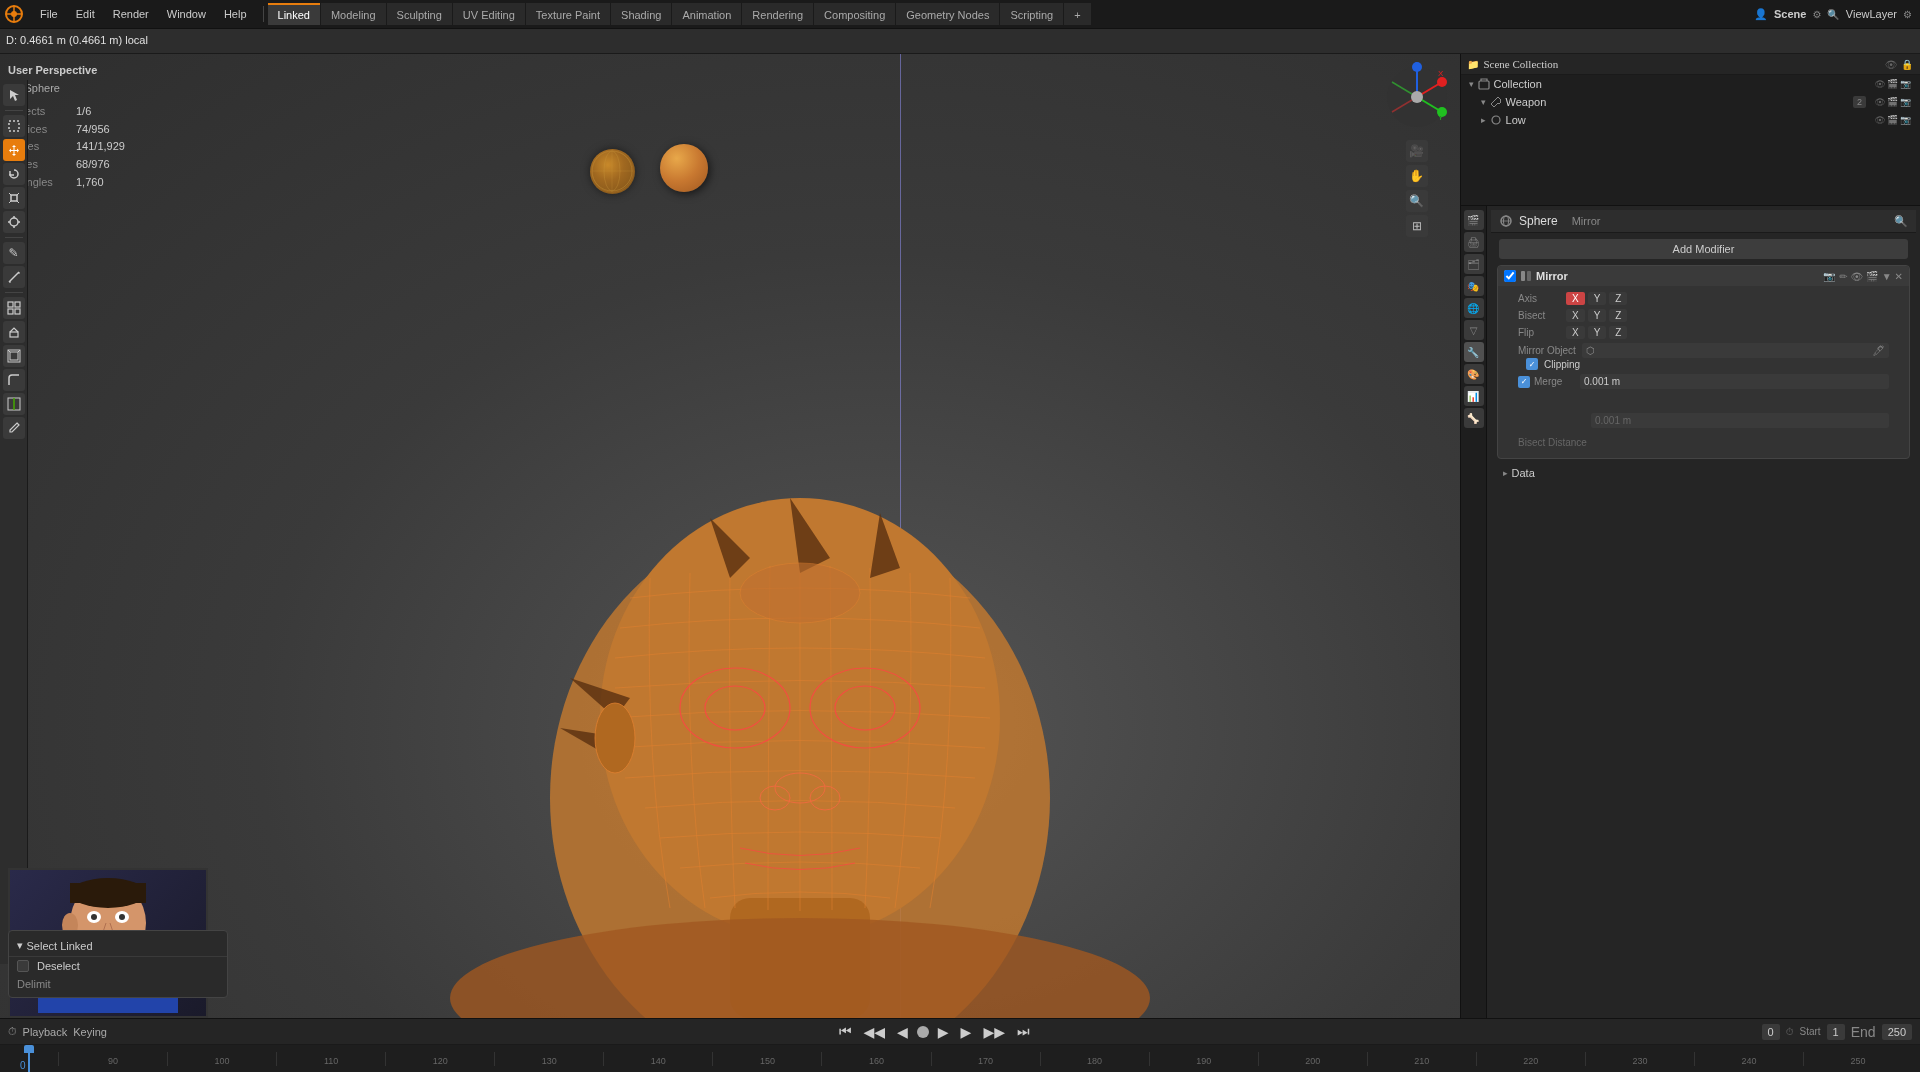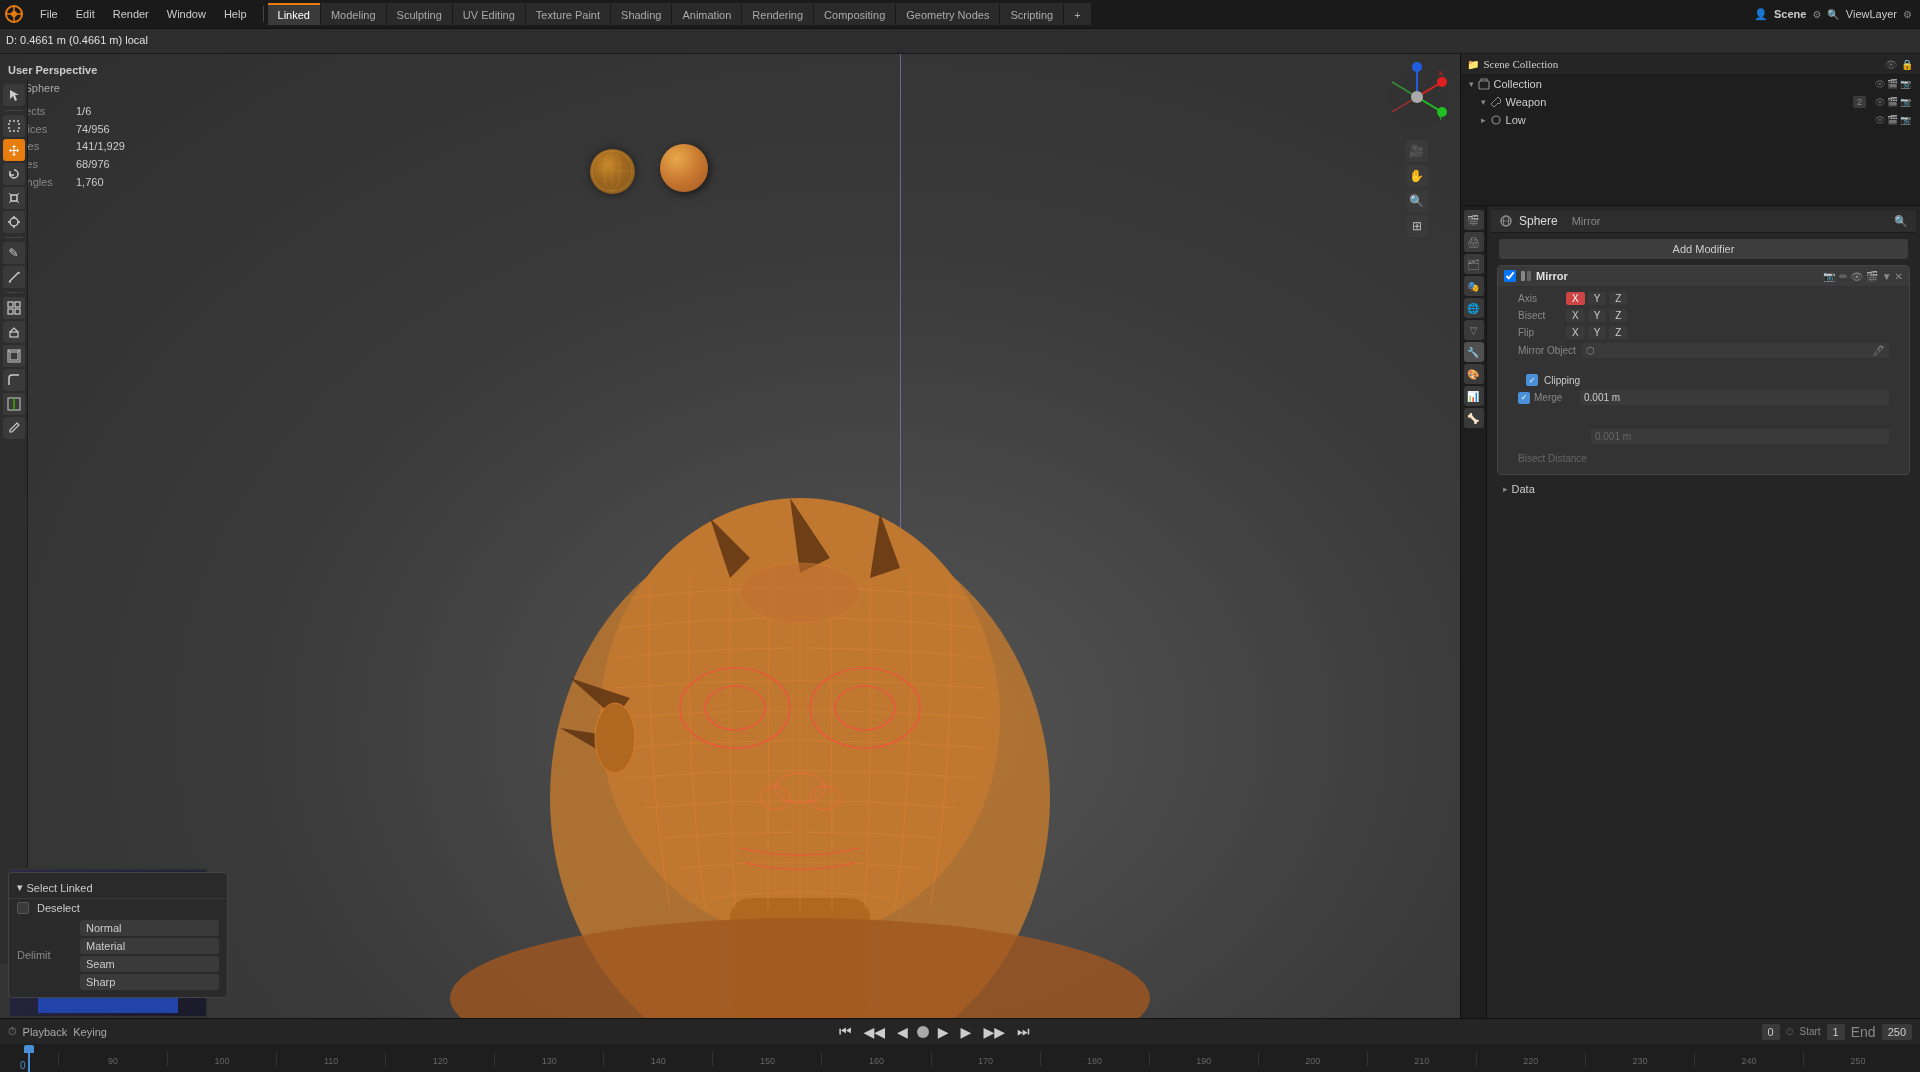--- a/index.html
+++ b/index.html
@@ -412,21 +412,21 @@
       border-radius: 2px;
       display: flex;
       align-items: center;
       justify-content: center;
       font-size: 8px;
       color: #fff;
     }
     .mod-object-row {
       display: flex;
       align-items: center;
-      margin-bottom: 16px;
+      margin-bottom: 0;
       gap: 4px;
     }
     .mod-object-label { color: #888; font-size: 10px; width: 60px; }
     .mod-object-field {
       flex: 1;
       background: #3a3a3a;
       color: #ccc;
       font-size: 10px;
       padding: 2px 4px;
       border-radius: 2px;
@@ -949,26 +949,20 @@
           <div class="popup-title">
             <span>▾</span>
             <span>Select Linked</span>
           </div>
           <div class="popup-row">
             <div class="popup-checkbox"></div>
             <span style="color:#ccc;font-size:11px;">Deselect</span>
           </div>
           <div class="popup-row">
             <span class="popup-label">Delimit</span>
-            <div style="display:flex;flex-direction:column;gap:2px;flex:1;">
-              <div class="popup-field">Normal</div>
-              <div class="popup-field">Material</div>
-              <div class="popup-field">Seam</div>
-              <div class="popup-field">Sharp</div>
-            </div>
           </div>
         </div>
 
         <div id="webcam-overlay">
           <div class="webcam-content">
 
             <svg width="180" height="140" viewBox="0 0 180 140">
 
               <rect x="20" y="80" width="140" height="70" rx="10" fill="#2244aa"></rect>
               <rect x="40" y="75" width="100" height="30" rx="5" fill="#2244aa"></rect>

